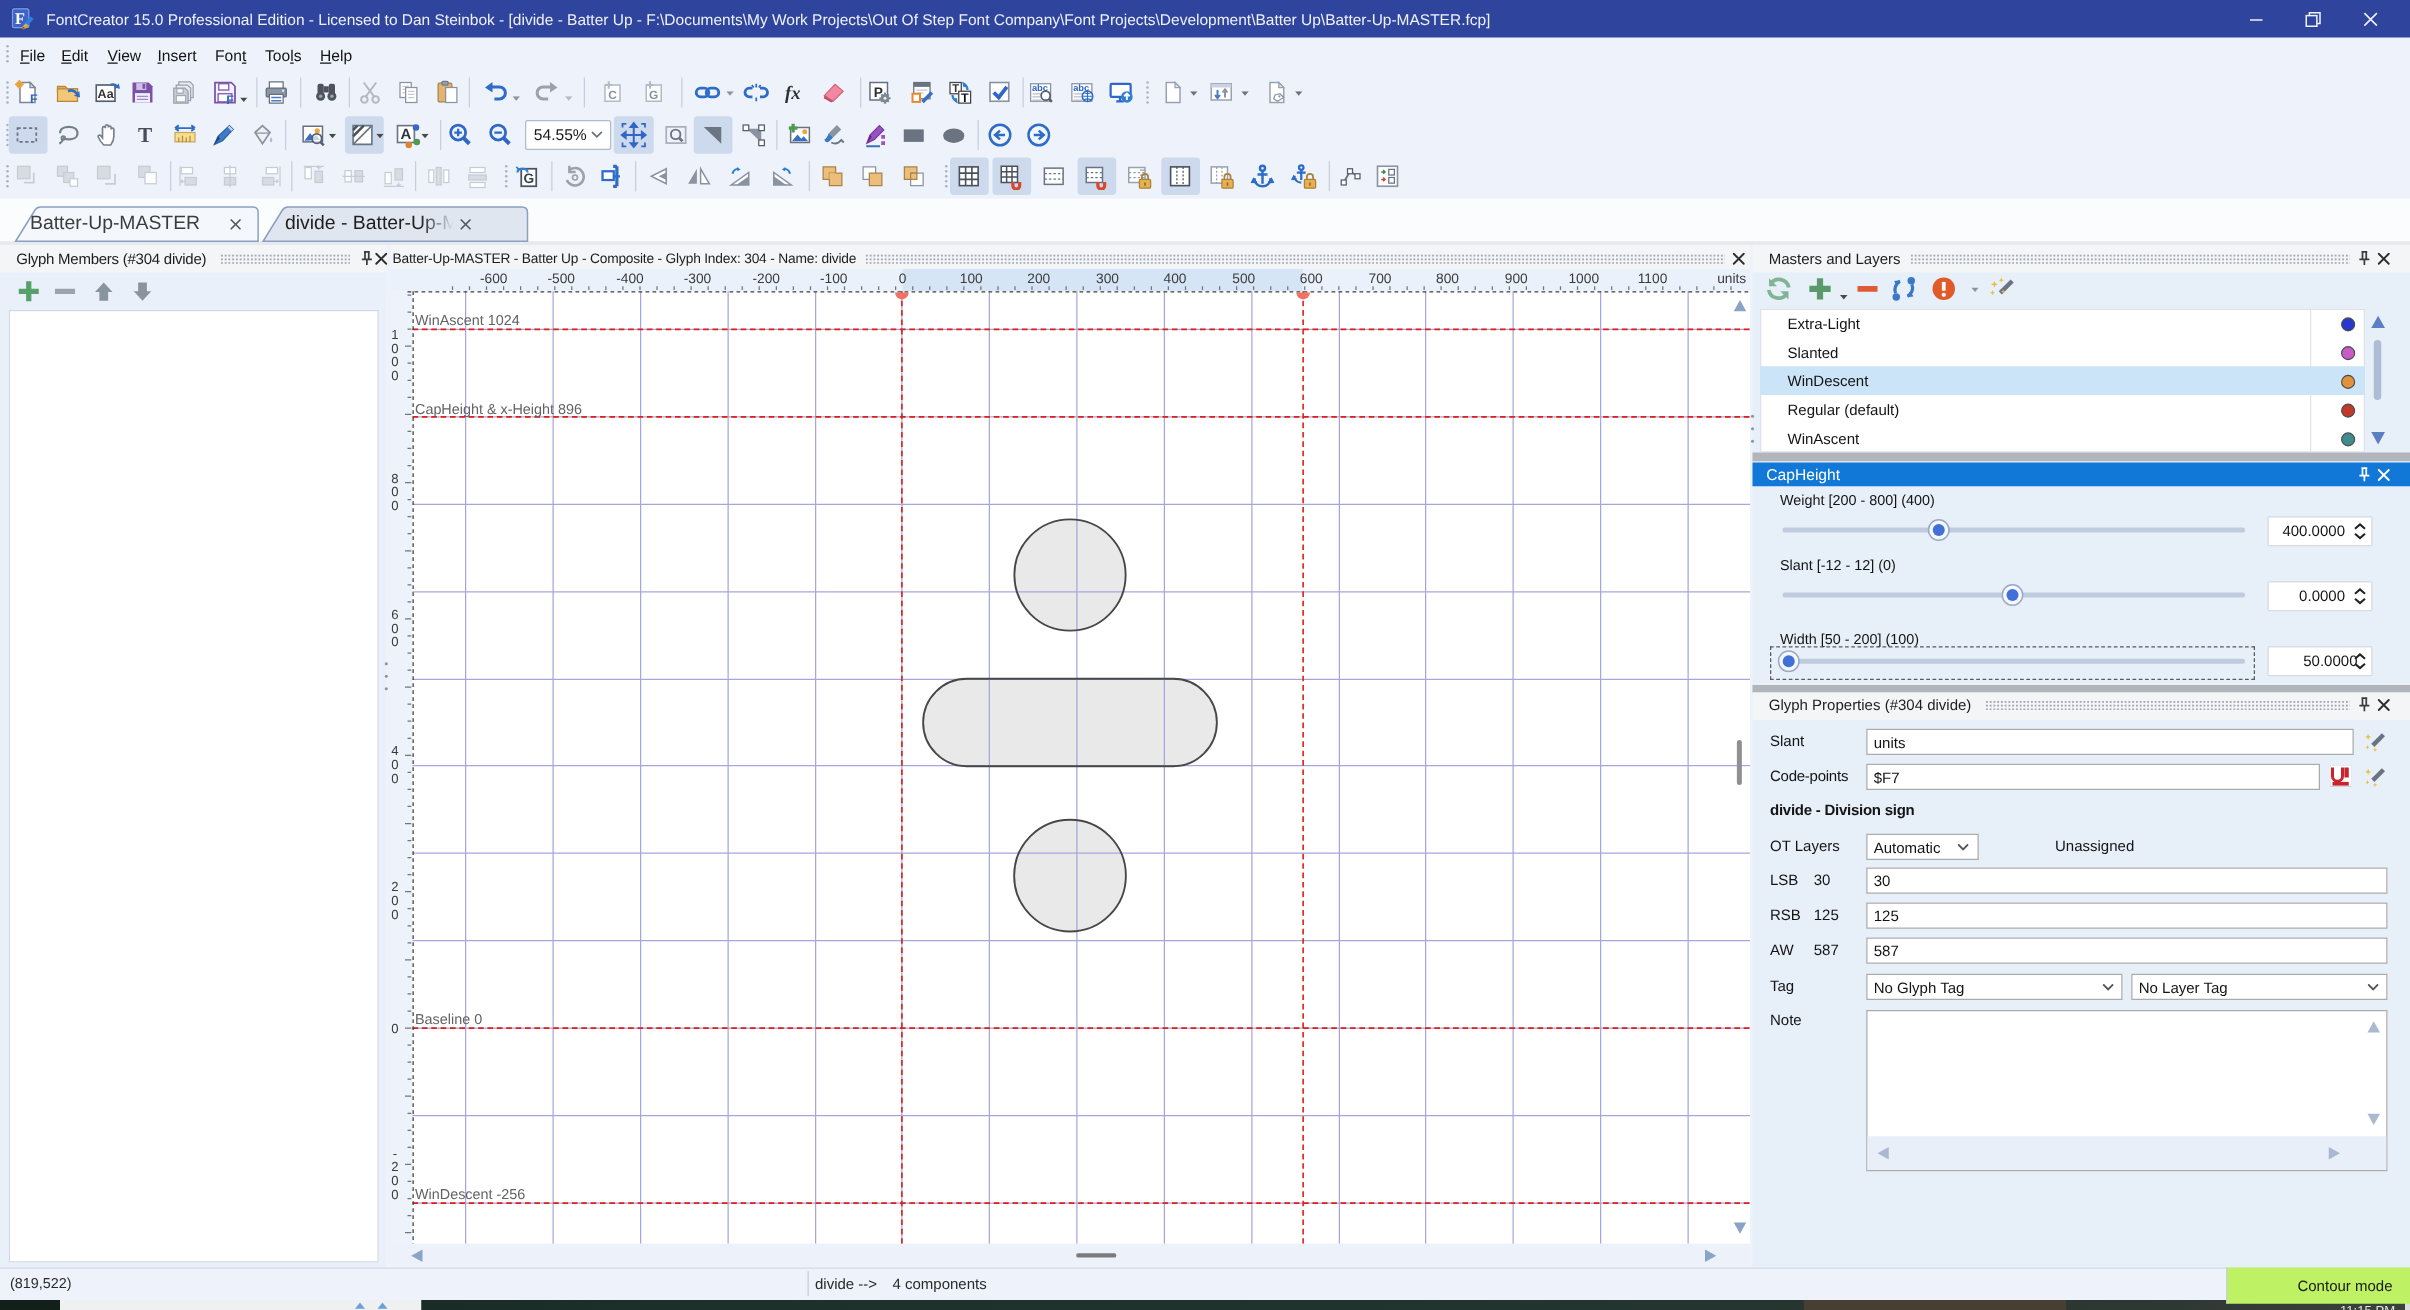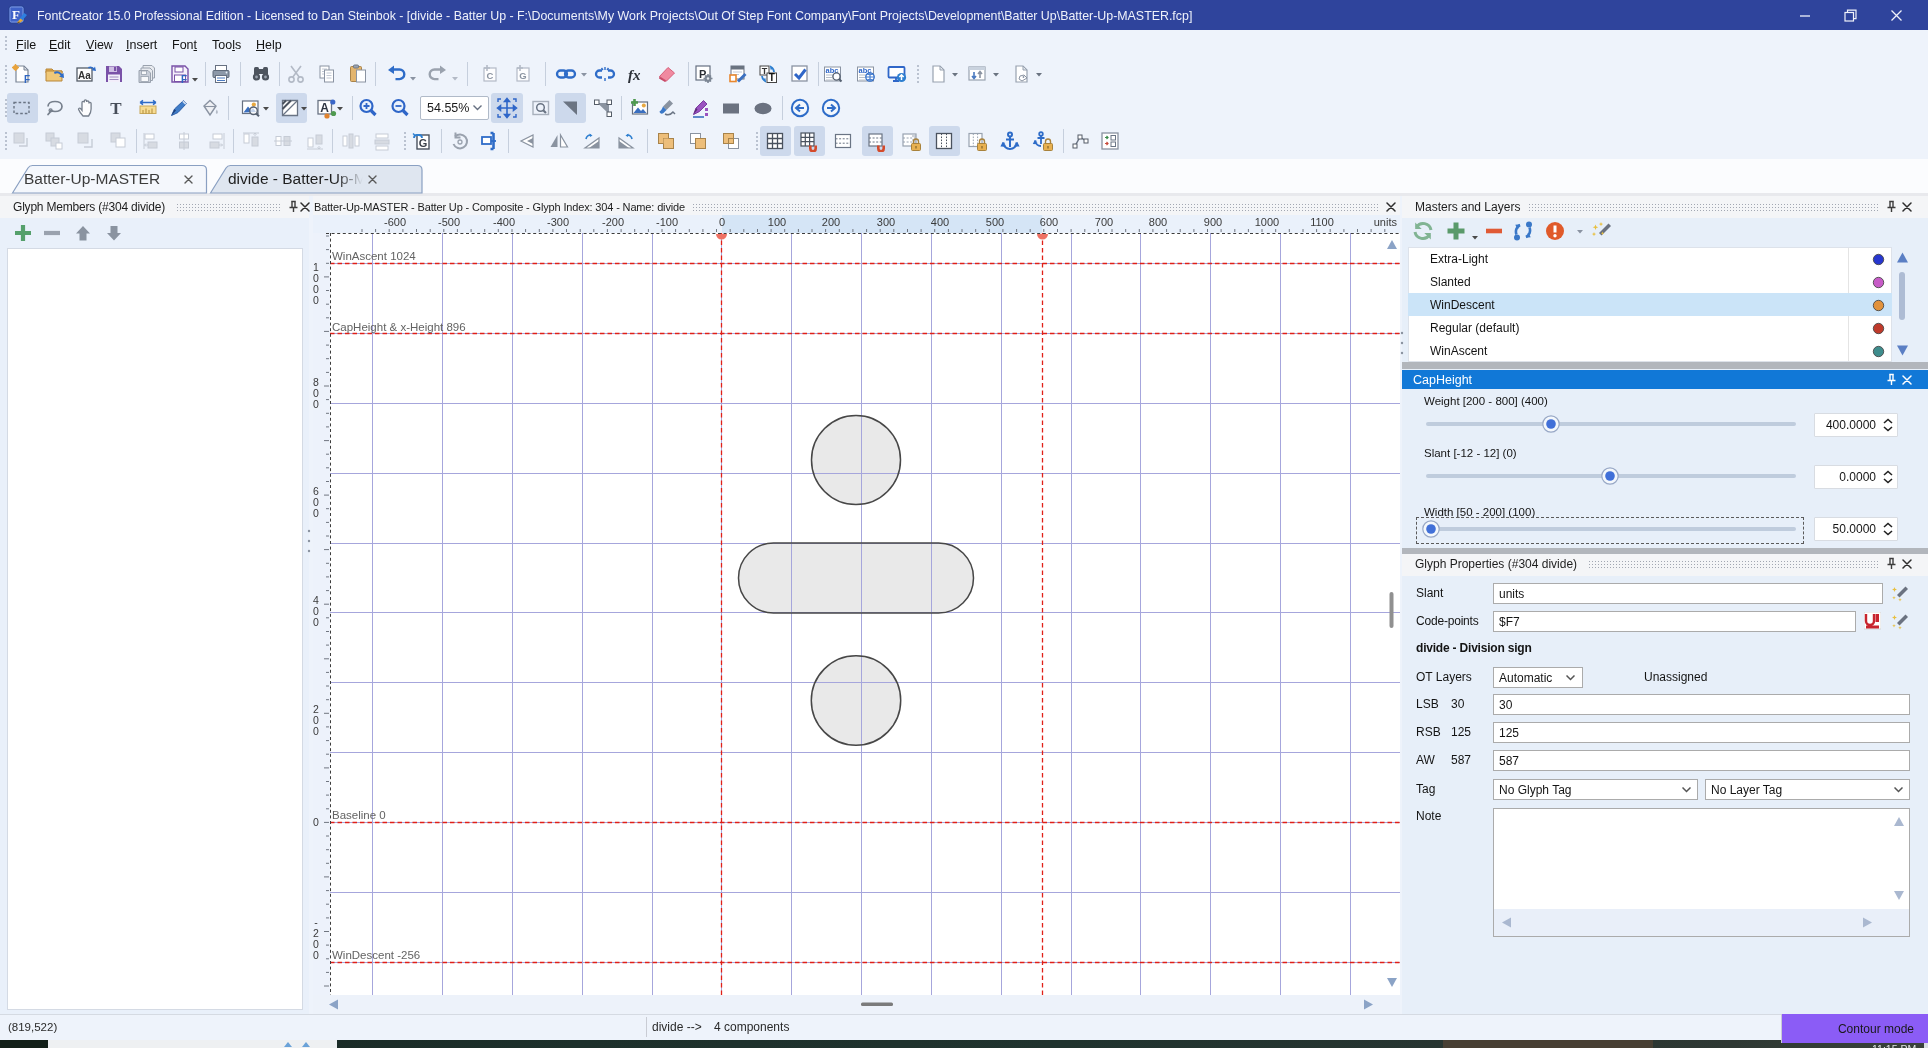--- a/index.html
+++ b/index.html
@@ -869,21 +869,21 @@
     <path d="M2 10 L6 13.5 L10 10" fill="none" stroke="#222" stroke-width="1.6"></path>
   </svg>
 <div style="position:absolute;left:1424px;top:512px;transform:translateY(-50%);font:400 11.5px &quot;Liberation Sans&quot;,sans-serif;color:#141414;white-space:pre;">Width [50 - 200] (100)</div>
 <div style="position:absolute;left:1416px;top:517px;width:388px;height:27px;border:1px dashed #5a5a5a"></div>
 <div style="position:absolute;left:1426px;top:527px;width:370px;height:4px;background:#bfccdd;border-radius:2px"></div>
 <svg style="position:absolute;left:1422px;top:520px" width="18" height="18" viewBox="0 0 18 18">
     <circle cx="9" cy="9" r="8.2" fill="#f4f8fc" stroke="#98a8c6" stroke-width="1.2"></circle>
     <circle cx="9" cy="9" r="4.8" fill="#4170d8"></circle>
   </svg>
 <div style="position:absolute;left:1814px;top:517px;width:84px;height:24px;background:#fff;border:1px solid #d8dce2;border-radius:1px">
-    <div style="position:absolute;right:21px;top:50%;transform:translateY(-50%);font:400 12px 'Liberation Sans';color:#141414;white-space:pre">50.0000</div>
+    <div style="position:absolute;right:11px;top:50%;transform:translateY(-50%);font:400 12px 'Liberation Sans';color:#141414;white-space:pre">50.0000</div>
   </div>
 <svg style="position:absolute;left:1882px;top:521px" width="12" height="16" viewBox="0 0 12 16">
     <path d="M2 6 L6 2.5 L10 6" fill="none" stroke="#222" stroke-width="1.6"></path>
     <path d="M2 10 L6 13.5 L10 10" fill="none" stroke="#222" stroke-width="1.6"></path>
   </svg>
 <div style="position:absolute;left:1402px;top:548px;width:526px;height:6px;background:#b2b6bc"></div>
 <div style="position:absolute;left:1402px;top:554px;width:526px;height:22px;background:#f4f5f7"></div>
 <div style="position:absolute;left:1415px;top:564px;transform:translateY(-50%);font:400 12px &quot;Liberation Sans&quot;,sans-serif;color:#1d1d1d;white-space:pre;">Glyph Properties (#304 divide)</div>
 <div style="position:absolute;left:1588px;top:560px;width:292px;height:8px;background-image:radial-gradient(circle,#a2a7b2 0.8px,transparent 1px);background-size:3px 3px;"></div>
 <svg style="position:absolute;left:1884.5px;top:557px" width="13" height="14" viewBox="0 0 13 14">
@@ -970,21 +970,21 @@
     <circle cx="3" cy="3" r="1.2" fill="#8a93a0"></circle>
     <circle cx="3" cy="13" r="1.2" fill="#8a93a0"></circle>
     <circle cx="3" cy="23" r="1.2" fill="#8a93a0"></circle>
   </svg>
 
 <div style="position:absolute;left:0px;top:1014px;width:1928px;height:26px;background:#eef3fb;border-top:1px solid #d5dae2"></div>
 <div style="position:absolute;left:8px;top:1027px;transform:translateY(-50%);font:400 11.5px &quot;Liberation Sans&quot;,sans-serif;color:#2a2a2a;white-space:pre;">(819,522)</div>
 <div style="position:absolute;left:646px;top:1017px;width:1px;height:20px;background:#c9ccd4"></div>
 <div style="position:absolute;left:652px;top:1027px;transform:translateY(-50%);font:400 12px &quot;Liberation Sans&quot;,sans-serif;color:#2a2a2a;white-space:pre;">divide --&gt;</div>
 <div style="position:absolute;left:714px;top:1027px;transform:translateY(-50%);font:400 12px &quot;Liberation Sans&quot;,sans-serif;color:#2a2a2a;white-space:pre;">4 components</div>
-<div style="position:absolute;left:1781px;top:1014px;width:147px;height:29px;background:#8b5cf6;border-left:1px solid #c9ccd4;z-index:5">
+<div style="position:absolute;left:1781px;top:1014px;width:147px;height:29px;background:#bef264;border-left:1px solid #c9ccd4;z-index:5">
     <div style="position:absolute;right:14px;top:50%;transform:translateY(-50%);font:400 12px 'Liberation Sans';color:#1a1a1a;white-space:pre">Contour mode</div>
   </div>
 <div style="position:absolute;left:0px;top:1040px;width:1928px;height:8px;background:linear-gradient(90deg,#172622 0%,#1d302b 30%,#20332e 55%,#273531 75%,#2e3833 90%,#3a423c 100%)"></div>
 <div style="position:absolute;left:0px;top:1040px;width:48px;height:8px;background:#132019"></div>
 <div style="position:absolute;left:48px;top:1040px;width:289px;height:8px;background:#eef0f2"></div>
 <svg style="position:absolute;left:283px;top:1041px" width="10" height="7" viewBox="0 0 10 7">
     <path d="M1 6 L5 1 L9 6 Z" fill="#6aa2d8"></path>
   </svg>
 <svg style="position:absolute;left:301px;top:1041px" width="10" height="7" viewBox="0 0 10 7">
     <path d="M1 6 L5 1 L9 6 Z" fill="#6aa2d8"></path>

